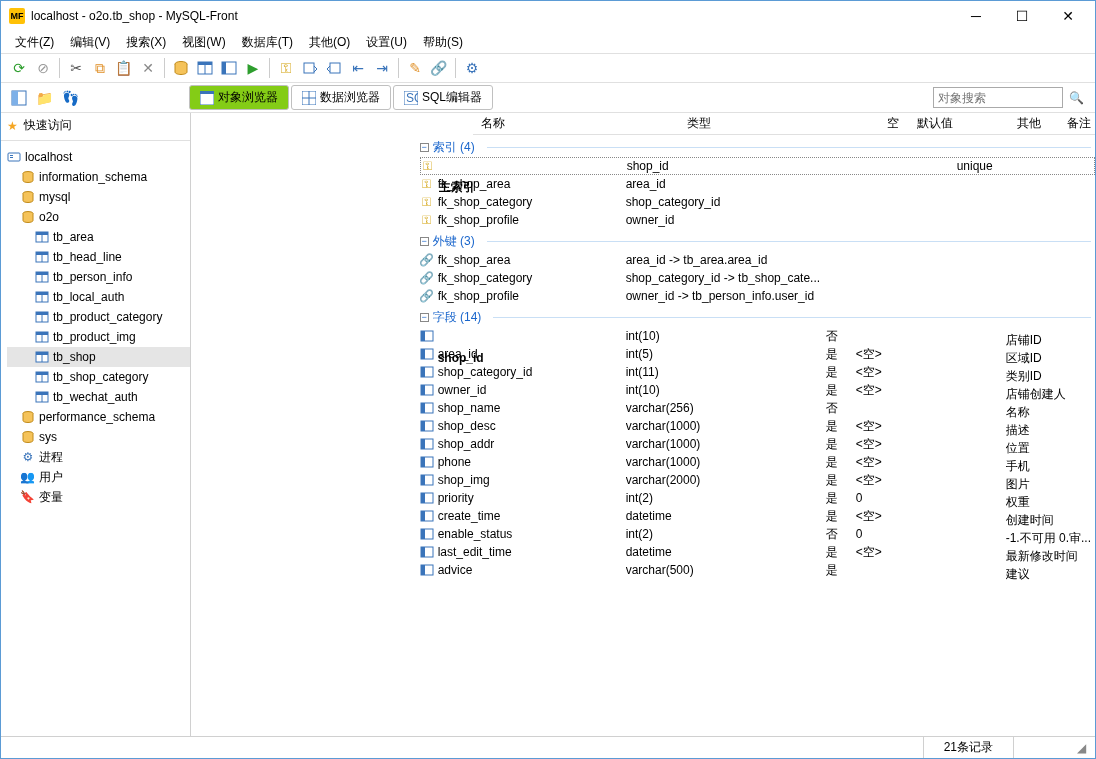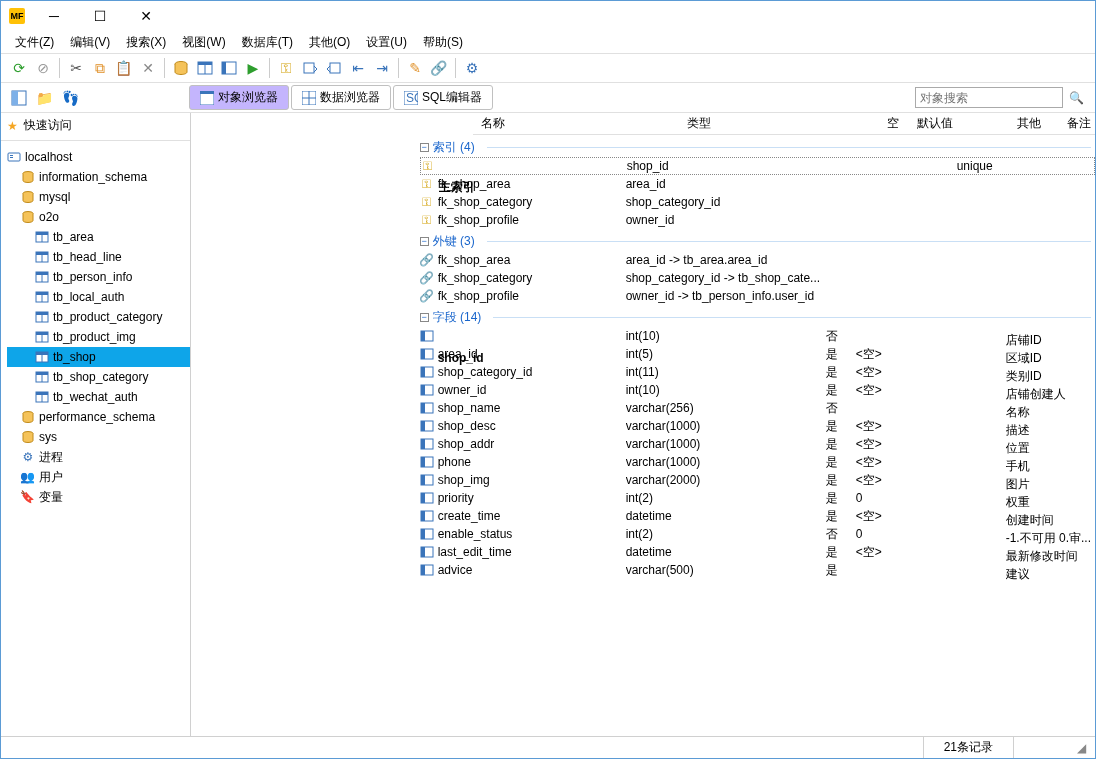--- a/index.html
+++ b/index.html
@@ -12,30 +12,30 @@
 .titlebar .win-btn { width: 46px; height: 30px; display: flex; align-items: center; justify-content: center; color:#000; font-size:14px; }
 .menubar { height: 22px; display: flex; align-items: flex-end; padding: 0 6px; }
 .menubar .menu-item { padding: 2px 8px; cursor: default; }
 .toolbar1 { height: 30px; display: flex; align-items: center; padding: 0 6px; gap:0px; border-top:1px solid #e0e0e0;border-bottom:1px solid #e0e0e0; }
 .tool-btn { width: 22px; height: 22px; display: flex; align-items: center; justify-content: center; margin:0 1px; font-size:14px; }
 .sep { width:1px; height:20px; background:#ccc; margin:0 4px; }
 .toolbar2 { height: 30px; display: flex; align-items: center; padding: 0 6px; border-bottom:1px solid #e0e0e0; }
 .toolbar2 .tb2-left { width:180px; display:flex; gap:2px; }
 .toolbar2 .browser-tabs { display:flex; gap:0; margin-left:2px; }
 .browser-tab { display:flex; align-items:center; gap:4px; padding:3px 10px; border:1px solid #c0c0c0; border-radius:3px; margin-right:2px; background:#fff; }
-.browser-tab.active { background:#c4b5fd; }
+.browser-tab.active { background:#84cc16; }
 .toolbar2 .spacer { flex:1; }
-.search-box { width:148px; height:21px; border:1px solid #aaa; padding:0 4px; font-size:12px; }
+.search-box { width:130px; height:21px; border:1px solid #aaa; padding:0 4px; font-size:12px; }
 .search-btn { width:24px; height:21px; display:flex;align-items:center;justify-content:center;margin-left:2px; }
 .body-area { flex:1; display:flex; overflow:hidden; }
 .sidebar { width:190px; border-right:1px solid #d0d0d0; display:flex; flex-direction:column; overflow:auto; }
 .sidebar .quick { display:flex;align-items:center; gap:6px; padding:4px 6px; }
 .tree { padding:4px 0 4px 6px; }
 .tree-item { display:flex; align-items:center; gap:4px; padding:1px 0 1px 0; height:20px; cursor:default; white-space:nowrap; }
-.tree-item.sel { background:#0ea5e9; }
+.tree-item.sel { background:#e5e5e5; }
 .ind1 { padding-left:14px; } .ind2 { padding-left:28px; }
 .content { flex:1; display:flex; flex-direction:column; overflow:auto;align-items:flex-end; }
 .col-header { display:flex; border-bottom:1px solid #e0e0e0; background:#fff; height:22px; align-items:center; padding-left:4px; }
 .col-header .ch { padding:0 4px; color:#000; }
 .ch-name { width:206px; } .ch-type { width:200px; } .ch-null { width:30px; } .ch-def { width:100px; } .ch-other { width:50px; } .ch-remark { flex:1; }
 .section { padding-left:4px; }
 .section-header { display:flex; align-items:center; height:20px; gap:4px; color:#1a66cc; margin-top:2px; }
 .section-header .line { flex:1; height:1px; background:#c9dff5; margin-left:8px; margin-right:4px; }
 .row { display:flex; align-items:center; height:18px; }
 .row .cell { overflow:hidden; white-space:nowrap; text-overflow:ellipsis; padding-right:4px; }
@@ -48,20 +48,21 @@
 .statusbar .sb-cell { padding:0 20px; border-left:1px solid #d0d0d0; height:100%; display:flex;align-items:center; }
 .ico { width:14px; height:14px; display:inline-flex;align-items:center;justify-content:center; }
 svg { display:block; }
 </style>
 </head>
 <body>
 
 <div class="window">
   <div class="titlebar">
     <div class="app-icon">MF</div>
+    <div class="title">localhost - o2o.tb_shop - MySQL-Front</div>
     <div class="win-btns">
       <div class="win-btn">─</div>
       <div class="win-btn">☐</div>
       <div class="win-btn">✕</div>
     </div>
   </div>
 
   <div class="menubar">
     <div class="menu-item">文件(Z)</div>
     <div class="menu-item">编辑(V)</div>

